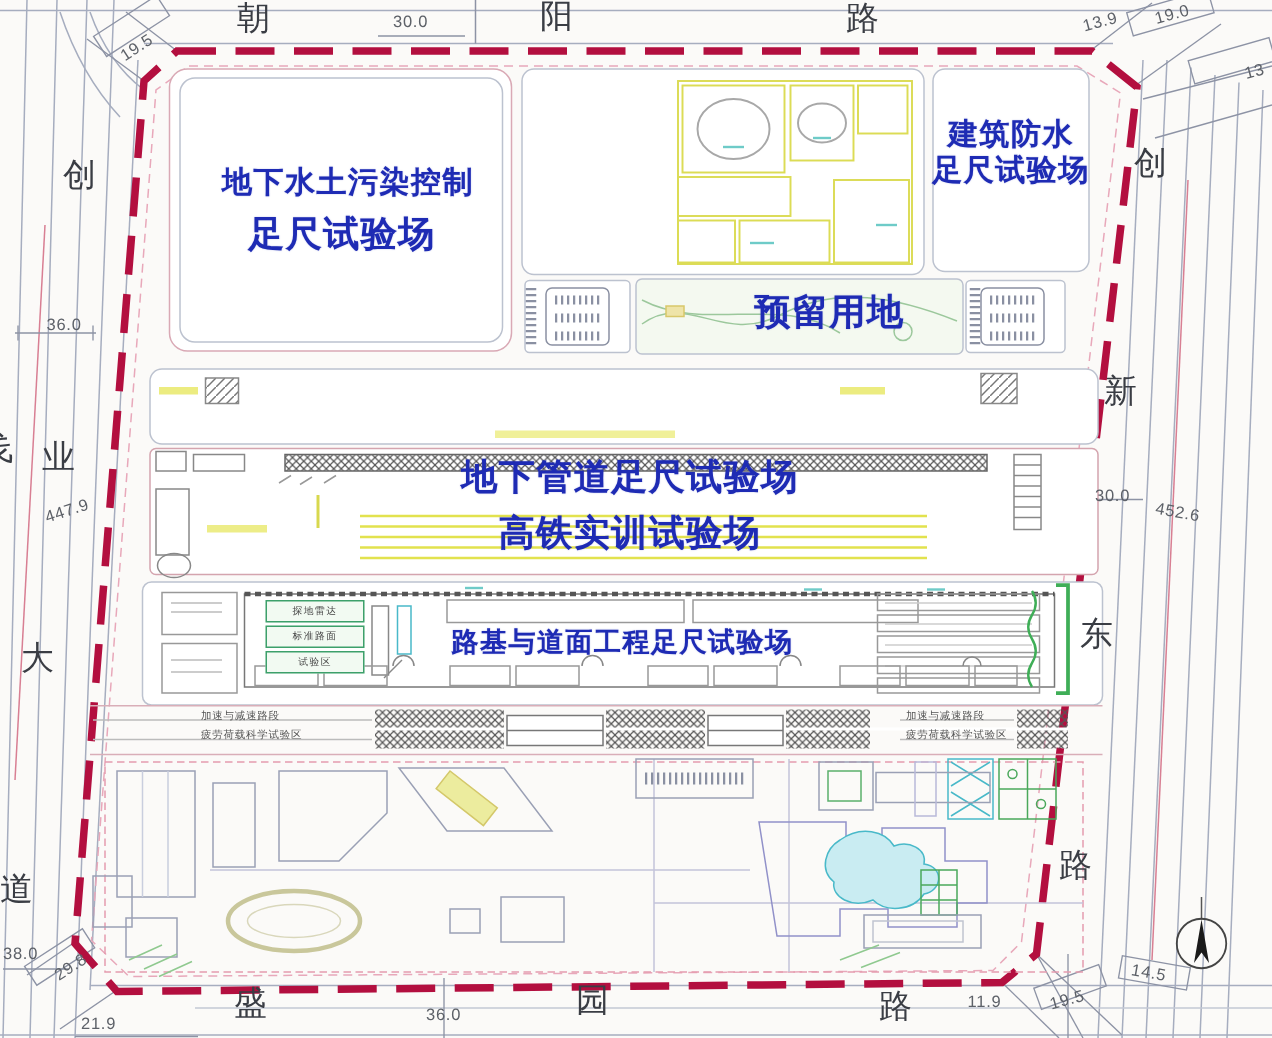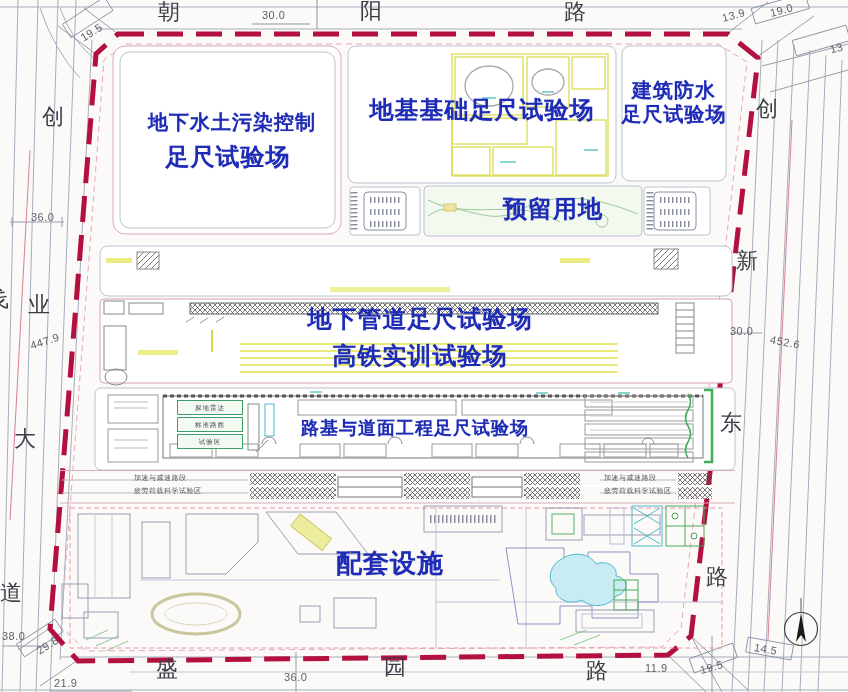--- a/index.html
+++ b/index.html
@@ -329,28 +329,26 @@
 <div class="t dim" style="left:54px;top:678px">21.9</div>
 <div class="t dim" style="left:730px;top:326px">30.0</div>
 <div class="t dim" style="left:770px;top:337px;transform:rotate(10deg)">452.6</div>
 <div class="t dim" style="left:754px;top:644px;transform:rotate(10deg)">14.5</div>
 <div class="t dim" style="left:284px;top:672px">36.0</div>
 <div class="t dim" style="left:645px;top:663px">11.9</div>
 <div class="t dim" style="left:700px;top:662px;transform:rotate(-15deg)">19.5</div>
 
 <div class="t zl" style="left:115px;top:112px;width:234px;font-size:20px">地下水土污染控制</div>
 <div class="t zl" style="left:115px;top:145px;width:226px;font-size:24px">足尺试验场</div>
-<div class="t zl" style="left:348px;top:98px;width:268px;font-size:24px">地基基础足尺试验场</div>
 <div class="t zl" style="left:616px;top:80px;width:116px;font-size:20px">建筑防水</div>
 <div class="t zl" style="left:616px;top:104px;width:116px;font-size:20px">足尺试验场</div>
 <div class="t zl" style="left:444px;top:197px;width:218px;font-size:24px">预留用地</div>
 <div class="t zl" style="left:100px;top:307px;width:640px;font-size:24px">地下管道足尺试验场</div>
 <div class="t zl" style="left:100px;top:344px;width:640px;font-size:24px">高铁实训试验场</div>
 <div class="t zl" style="left:145px;top:419px;width:540px;font-size:18px">路基与道面工程足尺试验场</div>
-<div class="t zl" style="left:260px;top:550px;width:260px;font-size:26px">配套设施</div>
 
 <div class="t micro" style="left:134px;top:474px">加速与减速路段</div>
 <div class="t micro" style="left:134px;top:487px">疲劳荷载科学试验区</div>
 <div class="t micro" style="left:604px;top:474px">加速与减速路段</div>
 <div class="t micro" style="left:604px;top:487px">疲劳荷载科学试验区</div>
 <div class="gbox" style="left:177px;top:400px;width:64px;height:13px">探地雷达</div>
 <div class="gbox" style="left:177px;top:417px;width:64px;height:13px">标准路面</div>
 <div class="gbox" style="left:177px;top:434px;width:64px;height:13px">试验区</div>
 
 </div>

